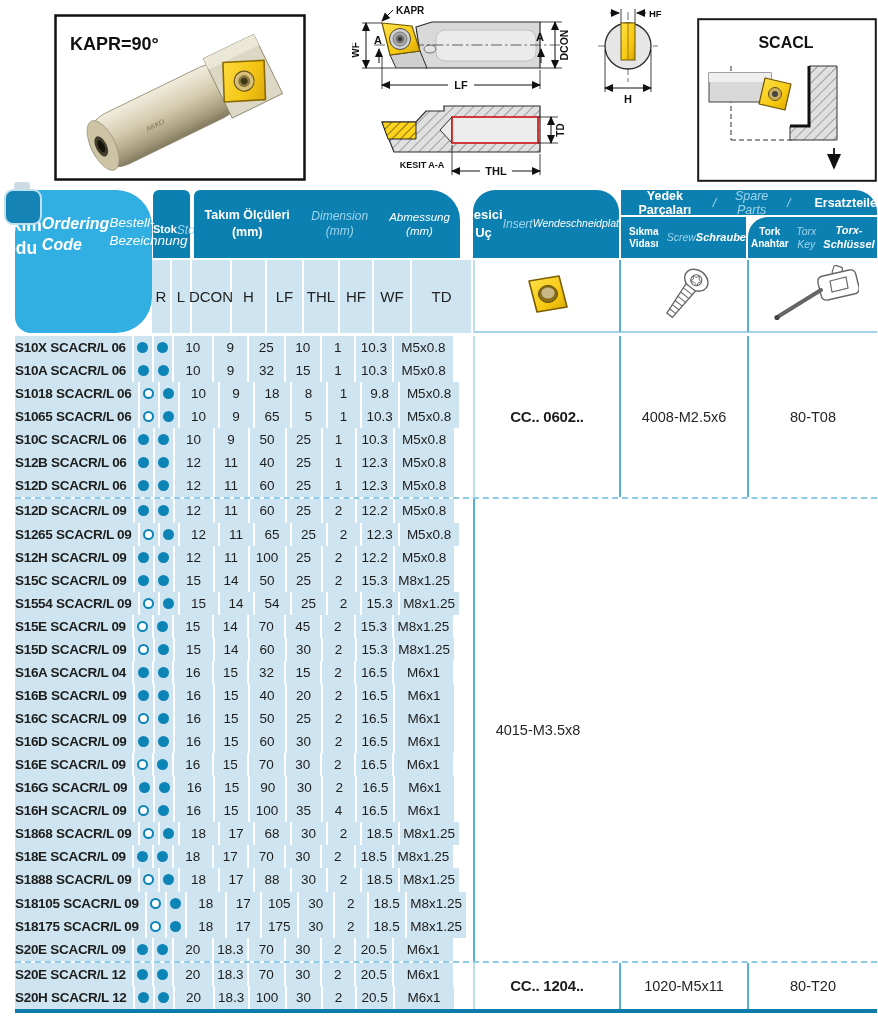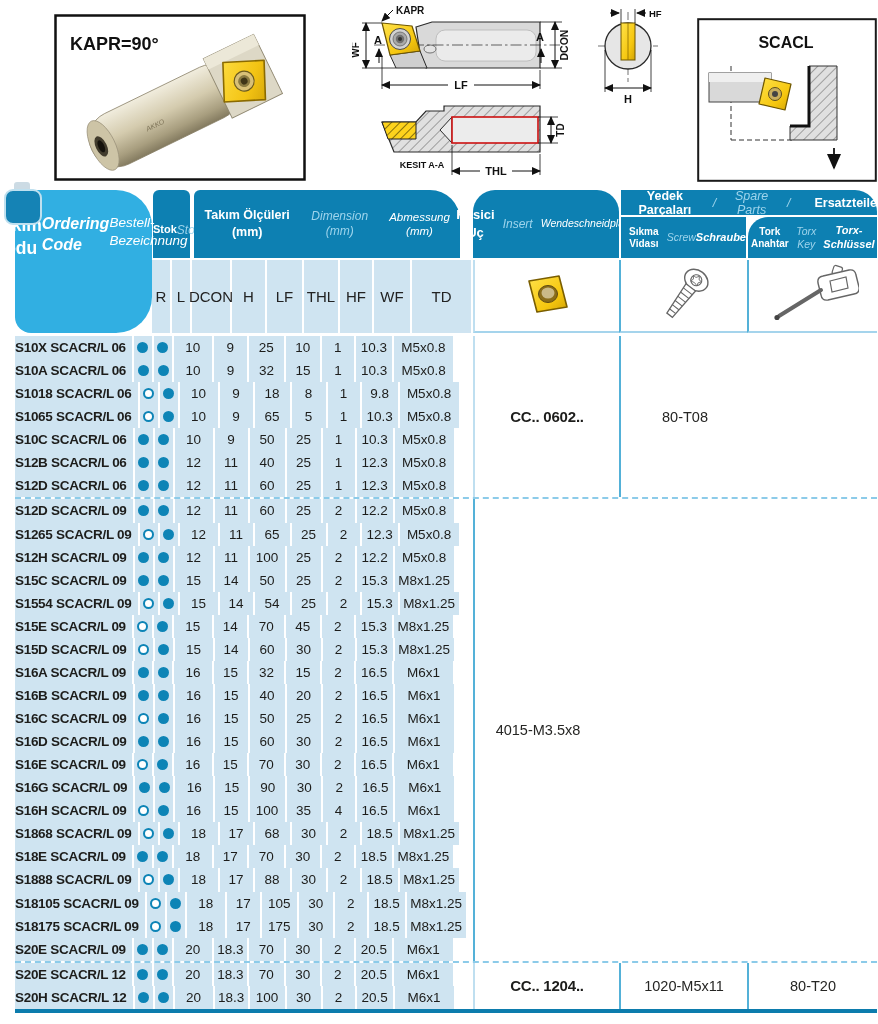--- a/index.html
+++ b/index.html
@@ -27,21 +27,21 @@
   .takim .l1{font-size:17.5px;font-weight:700;line-height:1.3;}
   .takim .l2{font-size:16px;font-weight:700;font-style:italic;line-height:1.3;}
   .takim .l3{font-size:13.5px;font-style:italic;line-height:1.35;}
   .stok{left:153px;top:190px;width:37px;height:68px;border-radius:6px 6px 0 0;padding-top:12px;justify-content:flex-start;}
   .stok .l1{font-size:11px;line-height:1.2;}
   .stok .l2,.stok .l3{font-size:12px;line-height:1.2;}
   .olculeri{left:194px;top:190px;width:266px;height:68px;border-radius:6px 30px 0 0;}
   .olculeri .l1{font-size:12.5px;line-height:1.35;}
   .olculeri .l2{font-size:12px;line-height:1.25;}
   .olculeri .l3{font-size:11.5px;line-height:1.25;}
-  .kesici{left:473px;top:190px;width:146px;height:68px;border-radius:22px 22px 0 0;gap:8px;}
+  .kesici{left:473px;top:190px;width:146px;height:68px;border-radius:22px 22px 0 0;}
   .kesici .l1{font-size:13px;line-height:1.35;}
   .kesici .l2{font-size:12px;line-height:1.2;}
   .kesici .l3{font-size:10.5px;line-height:1.3;}
   .yedek{left:621px;top:190px;width:256px;height:25px;border-radius:0 22px 0 0;flex-direction:row;gap:4px;font-size:12.5px;}
   .yedek .w1{font-weight:700;}
   .yedek .sl{color:#9ed4ec;font-style:italic;}
   .yedek .w3{font-weight:700;margin-left:20px;}
   .sikma{left:621px;top:217px;width:125px;height:41px;}
   .tork{left:748px;top:217px;width:129px;height:41px;border-radius:20px 0 0 0;}
   .sikma .l1,.tork .l1{font-size:10px;line-height:1.2;}
@@ -420,20 +420,21 @@
           <div class="cell num c0">12</div>
           <div class="cell num c1">11</div>
           <div class="cell num c2">60</div>
           <div class="cell num c3">25</div>
           <div class="cell num c4">1</div>
           <div class="cell num c5">12.3</div>
           <div class="cell num c6">M5x0.8</div>
         </div>
       </div>
       <div class="merged m-ins">CC.. 0602..</div>
+      <div class="merged m-scr">4008-M2.5x6</div>
       <div class="merged m-trx">80-T08</div>
     </div>
     <div class="group">
       <div class="rows">
         <div class="row">
           <div class="cell code">S12D SCACR/L 09</div>
           <div class="cell wr">
             <div class="dot full"></div>
           </div>
           <div class="cell wl">
@@ -537,21 +538,21 @@
           </div>
           <div class="cell num c0">15</div>
           <div class="cell num c1">14</div>
           <div class="cell num c2">60</div>
           <div class="cell num c3">30</div>
           <div class="cell num c4">2</div>
           <div class="cell num c5">15.3</div>
           <div class="cell num c6">M8x1.25</div>
         </div>
         <div class="row">
-          <div class="cell code">S16A SCACR/L 09</div>
+          <div class="cell code">S16A SCACR/L 04</div>
           <div class="cell wr">
             <div class="dot full"></div>
           </div>
           <div class="cell wl">
             <div class="dot full"></div>
           </div>
           <div class="cell num c0">16</div>
           <div class="cell num c1">15</div>
           <div class="cell num c2">32</div>
           <div class="cell num c3">15</div>

